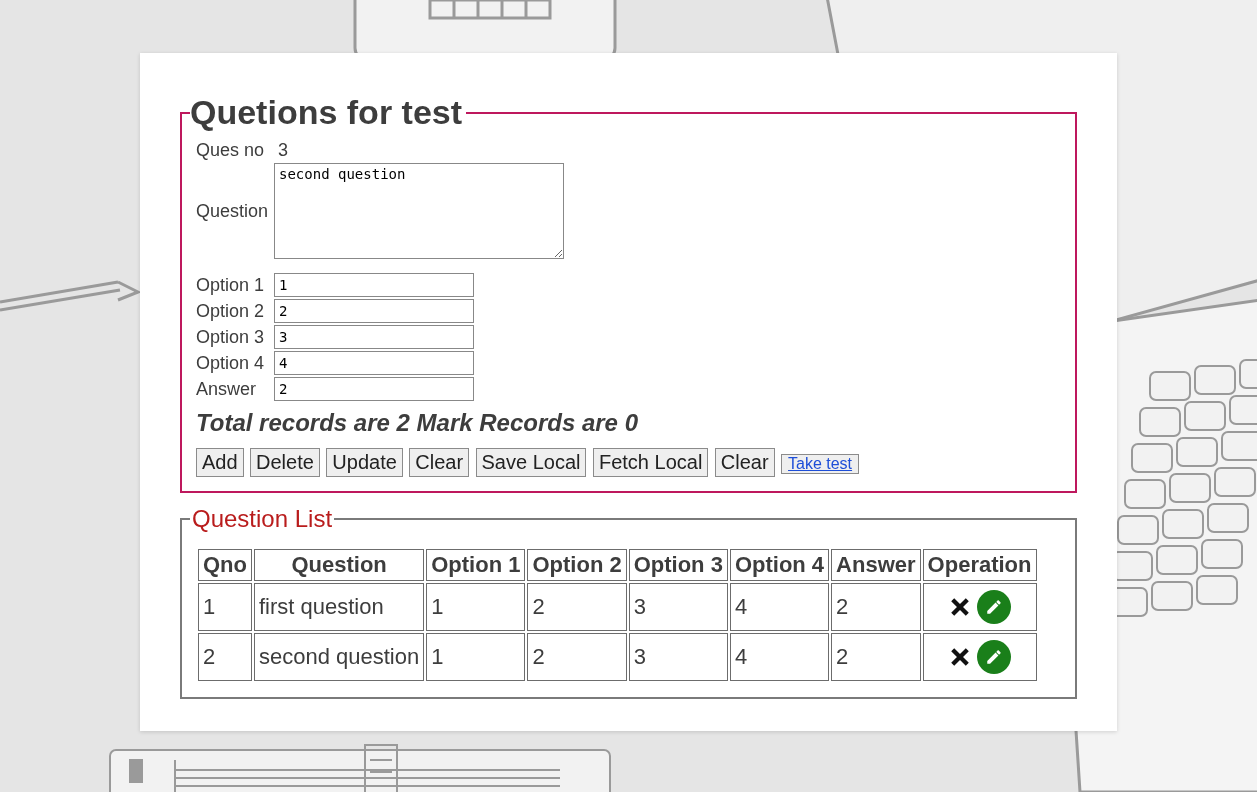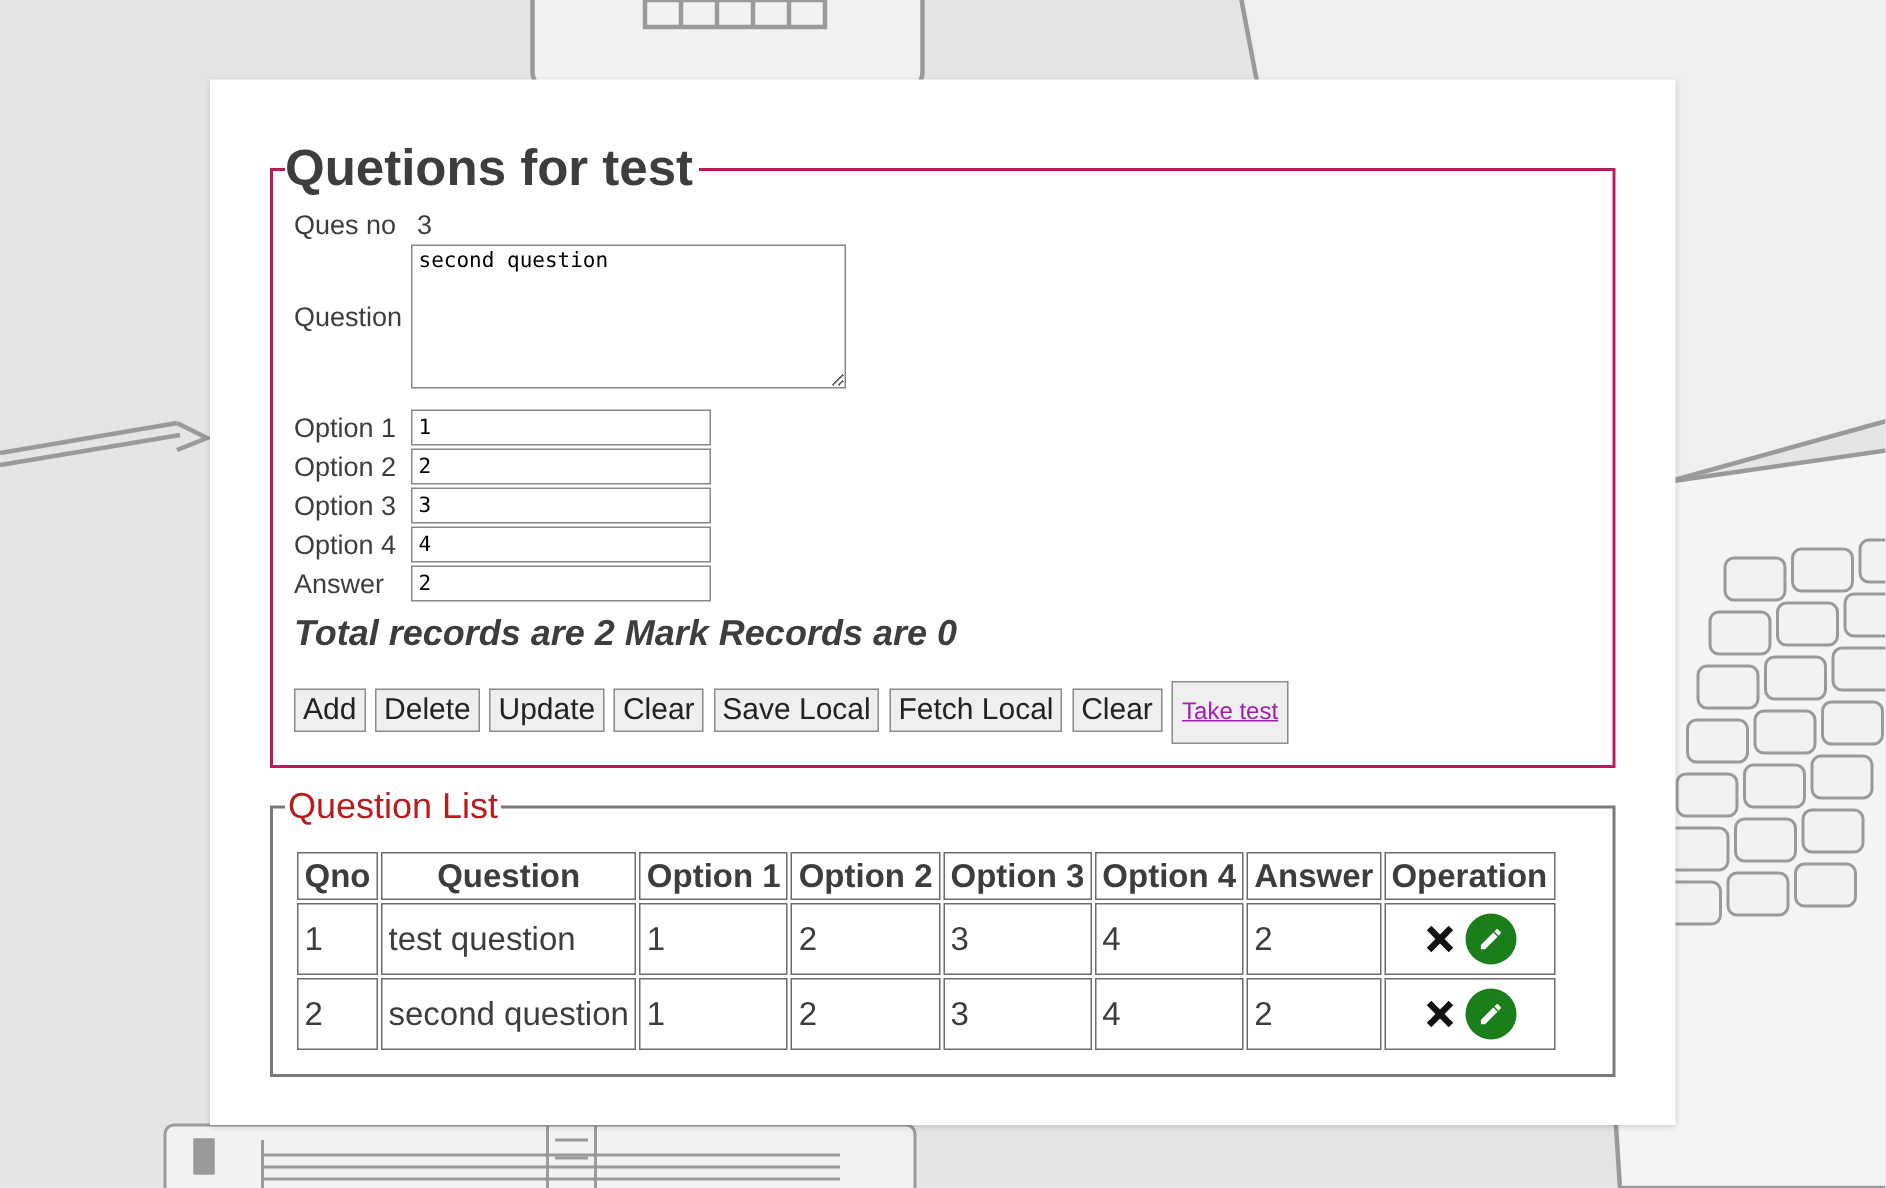--- a/index.html
+++ b/index.html
@@ -89,22 +89,22 @@
     padding: 2px 5px;
     margin-right: 2px;
     color: #222;
     cursor: pointer;
     font-family: inherit;
   }
   .link-btn {
     background: #efefef;
     border: 1px solid #8b8b8b;
     font-size: 16px;
-    padding: 11px 6px;
-    color: #a21caf;
+    padding: 0 6px;
+    color: #1d4ed8;
     text-decoration: underline;
     cursor: pointer;
     display: inline-block;
     margin-top: 11px;
   }
   fieldset.list-fs {
     border: 2px solid #7a7a7a;
     margin: 12px 0 0 0;
     padding: 14px;
   }
@@ -286,21 +286,21 @@
           <th>Option 2</th>
           <th>Option 3</th>
           <th>Option 4</th>
           <th>Answer</th>
           <th>Operation</th>
         </tr>
       </thead>
       <tbody id="qtbody">
           <tr>
             <td>1</td>
-            <td>test question</td>
+            <td>first question</td>
             <td>1</td>
             <td>2</td>
             <td>3</td>
             <td>4</td>
             <td>2</td>
             <td class="op-cell"><span class="icon-del"><svg viewBox="0 0 16 16" width="22" height="22">
                   <path fill="#111" d="M12.2 1.6 8 5.8 3.8 1.6 1.6 3.8 5.8 8l-4.2 4.2 2.2 2.2L8 10.2l4.2 4.2 2.2-2.2L10.2 8l4.2-4.2z"></path>
                 </svg></span><span class="icon-edit"><svg viewBox="0 0 16 16" width="18" height="18">
                   <path fill="#fff" d="M2 11.5V14h2.5l7.4-7.4-2.5-2.5L2 11.5zM13.7 4.8c.3-.3.3-.7 0-1l-1.5-1.5c-.3-.3-.7-.3-1 0l-1.2 1.2 2.5 2.5 1.2-1.2z"></path>
                 </svg></span></td>

